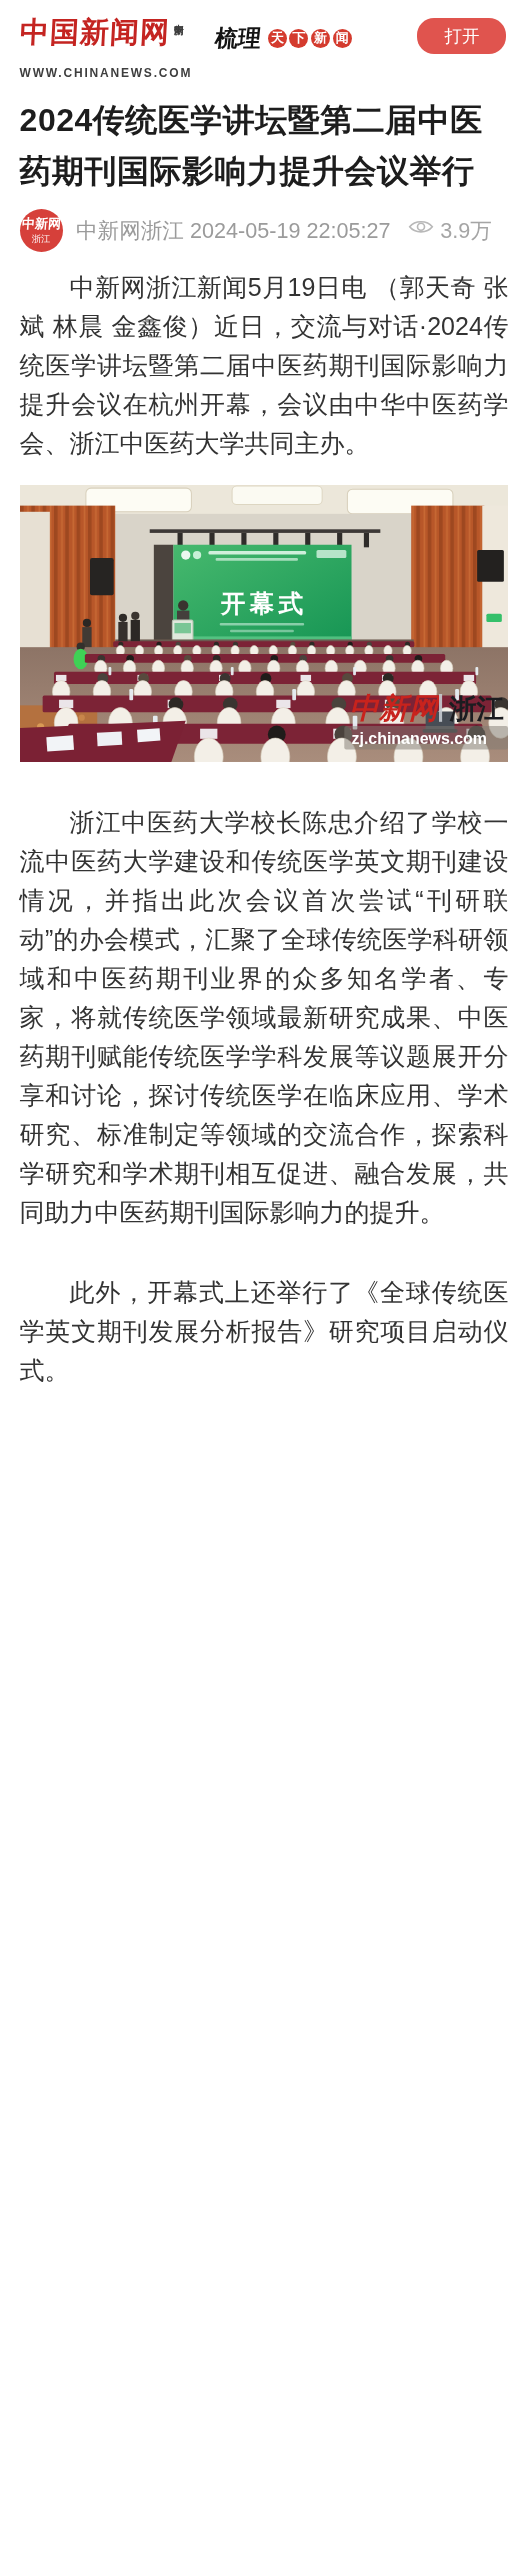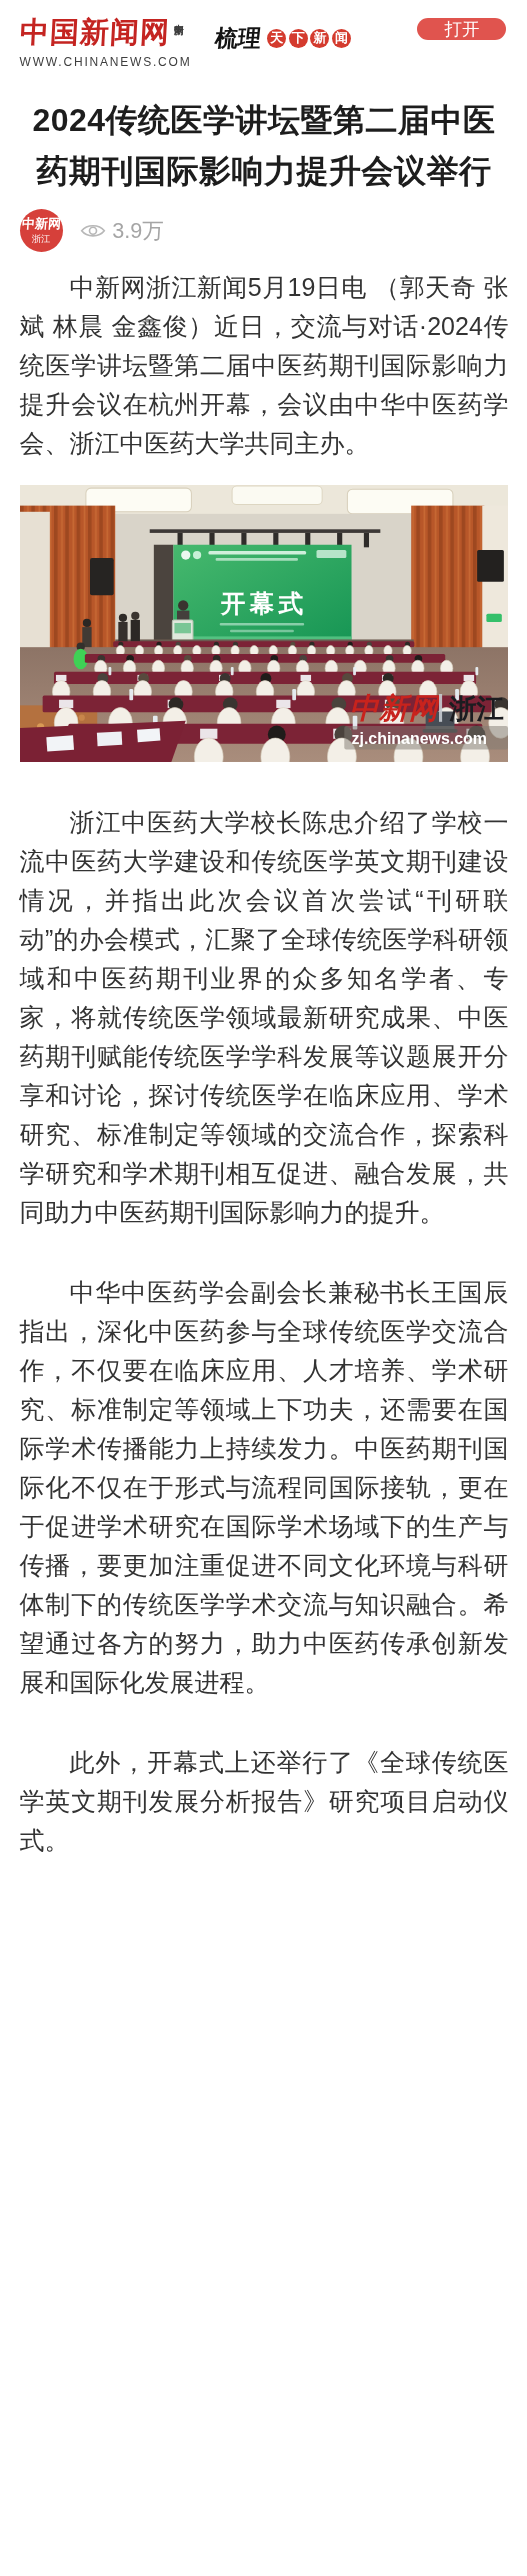--- a/index.html
+++ b/index.html
@@ -15,58 +15,58 @@
   .logo-main {
     font-family:"Liberation Serif","DejaVu Serif",serif;
     font-size:29px; font-weight:900; color:#c42421; letter-spacing:1px;
     transform:skewX(-3deg); line-height:32px; white-space:nowrap;
   }
   .logo-vert {
     writing-mode:vertical-rl; font-size:9.8px; color:#3c3c3c; font-weight:700;
     margin-left:4.1px; height:32px; letter-spacing:1px; line-height:10.3px;
   }
   .logo-url {
-    font-size:12px; letter-spacing:1.8px; color:#3e3e3e; font-weight:400;
-    margin-top:7px; white-space:nowrap;
+    font-size:12px; letter-spacing:1.8px; color:#3e3e3e; font-weight:700;
+    margin-top:18px; white-space:nowrap;
   }
   .tagline { display:flex; align-items:center; margin:7.2px 0 0 23px; }
   .tagline-prefix {
     font-family:"Liberation Serif","DejaVu Serif",serif;
     font-size:23px; font-weight:900; color:#141414; transform:skewX(-6deg);
     margin-right:4.1px; white-space:nowrap;
   }
   .tagline-circle {
     width:19px; height:19px; border-radius:50%; background:#d43b2e;
     color:#fff; font-size:13px; font-weight:700;
     display:inline-flex; align-items:center; justify-content:center;
     margin-left:2.6px; flex:none;
   }
   .open-btn {
     position:absolute; right:21.6px; top:17.5px;
-    width:89px; height:22px; border-radius:17px; border:none;
+    width:89px; height:36px; border-radius:17px; border:none;
     background:#e0544e; color:#ffffff; font-size:17.5px; font-weight:500;
     display:flex; align-items:center; justify-content:center; cursor:pointer;
     font-family:inherit;
   }
   
   .article { padding:0 19.6px; }
   .title {
     margin-top:17.5px; font-size:32px; line-height:51px; font-weight:700;
-    color:#1d1d1d; letter-spacing:0.5px;text-align:center;
+    color:#1d1d1d; letter-spacing:0.5px;
   }
   .meta { margin-top:12.4px; display:flex; align-items:center; }
   .avatar {
     width:43px; height:43px; border-radius:50%; background:#d6403a; flex:none;
     display:flex; flex-direction:column; align-items:center; justify-content:center;
     color:#fff;
   }
   .avatar-l1 { font-size:13px; font-weight:700; font-family:"Liberation Serif","DejaVu Serif",serif; transform:skewX(-4deg); }
   .avatar-l2 { font-size:9.3px; margin-top:0.5px; }
   .meta-text { margin-left:13.4px; color:#9b9b9b; font-size:21.6px; white-space:nowrap; }
-  .meta-views { display:flex; align-items:center; margin-left:17.5px; color:#a5a5a5; font-size:21.6px; }
+  .meta-views { display:flex; align-items:flex-start; margin-left:17.5px; color:#a5a5a5; font-size:21.6px; }
   .eye-icon { margin-right:6.2px; display:inline-flex; }
   
   .para {
     font-size:25px; line-height:39px; color:#333333;
     text-align:justify; text-indent:2em; margin-top:41px;
     word-break:break-all;
   }
   .para.first { margin-top:16px; }
   .photo-figure { margin-top:22px; }
   .photo-svg { display:block; width:488px; height:277px; background:#ece7da; }
@@ -100,20 +100,21 @@
 
 <div class="article">
 
   <h1 class="title">2024传统医学讲坛暨第二届中医药期刊国际影响力提升会议举行</h1>
 
   <div class="meta">
     <div class="avatar">
       <div class="avatar-l1">中新网</div>
       <div class="avatar-l2">浙江</div>
     </div>
+    <div class="meta-text"><span>中新网浙江</span>&nbsp;<span>2024-05-19 22:05:27</span></div>
     <div class="meta-views">
       <span class="eye-icon">
         <svg width="26" height="21.6" viewBox="0 0 50 42">
           <path d="M3 21 C 13 8 37 8 47 21 C 37 34 13 34 3 21 Z" fill="none" stroke="#b8b8b8" stroke-width="3.2"></path>
           <circle cx="25" cy="21" r="6.8" fill="none" stroke="#b8b8b8" stroke-width="3.2"></circle>
         </svg>
       </span>
       <span>3.9万</span>
     </div>
   </div>
@@ -337,17 +338,16 @@
         <rect x="814" y="406" width="6" height="54" fill="#c7ccd1" opacity="0.9"></rect>
         <text x="834" y="452" font-size="53" font-weight="900" fill="#1b1c20">浙江</text>
         <rect x="630" y="468" width="318" height="46" rx="4" fill="#7f7a72" opacity="0.5"></rect>
         <text x="644" y="503" font-size="31" font-weight="700" fill="#ffffff">zj.chinanews.com</text>
       </g>
     </svg>
   </figure>
 
 
   <p class="para">浙江中医药大学校长陈忠介绍了学校一流中医药大学建设和传统医学英文期刊建设情况，并指出此次会议首次尝试“刊研联动”的办会模式，汇聚了全球传统医学科研领域和中医药期刊业界的众多知名学者、专家，将就传统医学领域最新研究成果、中医药期刊赋能传统医学学科发展等议题展开分享和讨论，探讨传统医学在临床应用、学术研究、标准制定等领域的交流合作，探索科学研究和学术期刊相互促进、融合发展，共同助力中医药期刊国际影响力的提升。</p>
-  <p class="para">中华中医药学会副会长兼秘书长王国辰指出，深化中医药参与全球传统医学交流合作，不仅要在临床应用、人才培养、学术研究、标准制定等领域上下功夫，还需要在国际学术传播能力上持续发力。中医药期刊国际化不仅在于形式与流程同国际接轨，更在于促进学术研究在国际学术场域下的生产与传播，要更加注重促进不同文化环境与科研体制下的传统医学学术交流与知识融合。希望通过各方的努力，助力中医药传承创新发展和国际化发展进程。</p>
   <p class="para">此外，开幕式上还举行了《全球传统医学英文期刊发展分析报告》研究项目启动仪式。</p>
 
 </div>
 
 
 </body></html>

